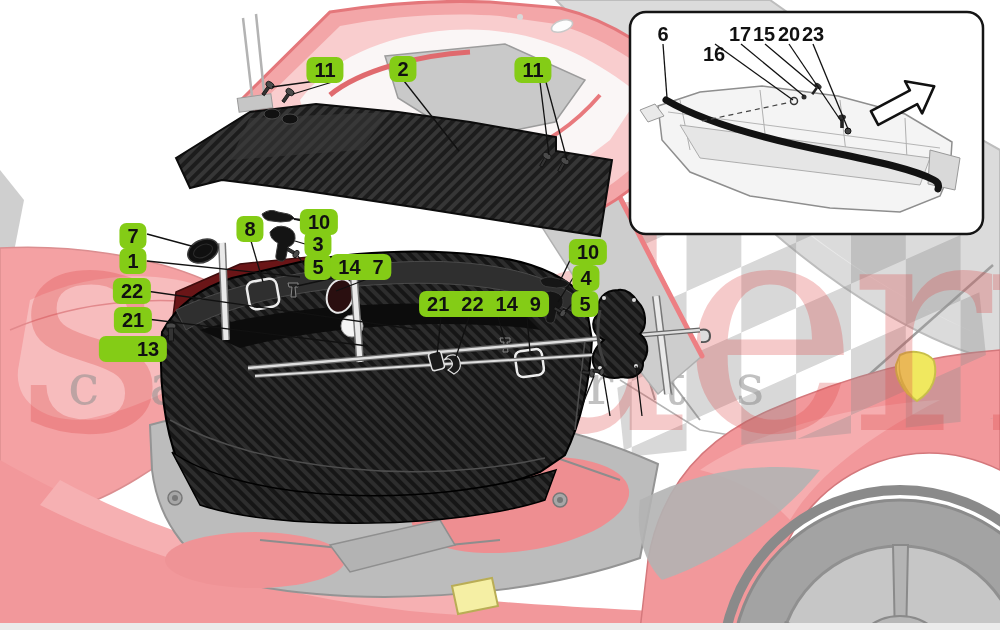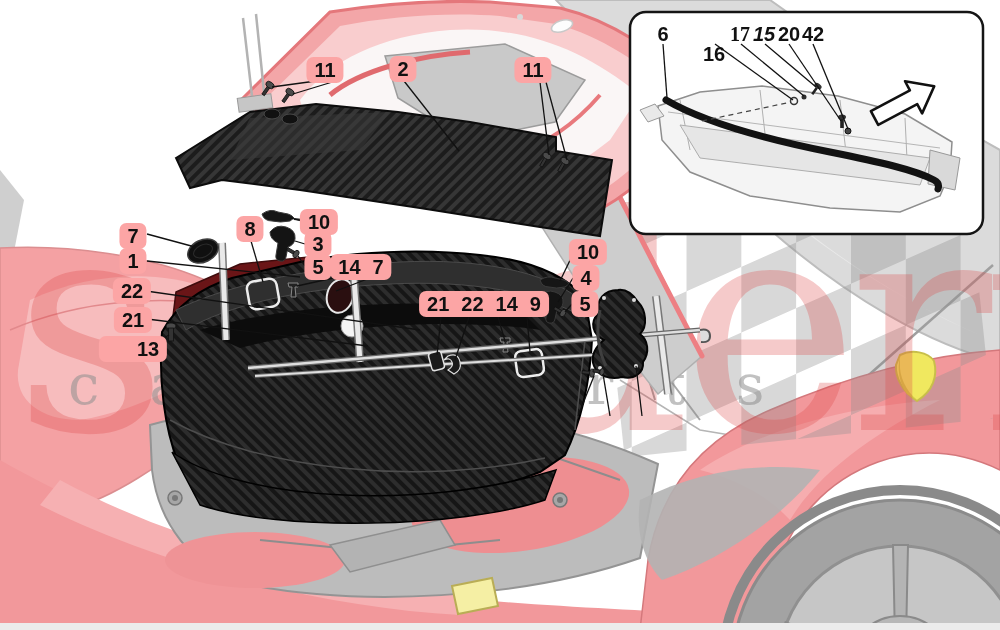--- a/index.html
+++ b/index.html
@@ -1,20 +1,20 @@
 <!DOCTYPE html>
 <html><head>
 <meta charset="utf-8">
 <style>
   html,body{margin:0;padding:0;background:#fff;}
   .stage{position:relative;width:1000px;height:630px;background:#ffffff;overflow:hidden;
          font-family:"Liberation Sans",sans-serif;}
   .stage svg{position:absolute;left:0;top:0;}
   #callout-layer,#inset-num-layer{position:absolute;left:0;top:0;width:1000px;height:630px;pointer-events:none;}
-  .callout{position:absolute;transform:translate(-50%,-50%);background:#fca5a5;border-radius:7px;
+  .callout{position:absolute;transform:translate(-50%,-50%);background:#84cc16;border-radius:7px;
            padding:1px 8px;display:flex;gap:12px;align-items:flex-end;pointer-events:auto;cursor:pointer;}
   .callout-num{font:bold 20px "Liberation Sans",sans-serif;color:#111;line-height:24px;}
   .inset-num{position:absolute;transform:translate(-50%,-50%);font:bold 20px "Liberation Sans",sans-serif;
              color:#111;pointer-events:auto;cursor:pointer;}
   .wm-main{font-family:"DejaVu Serif","Liberation Serif",serif;}
   .wm-sub{font-family:"DejaVu Serif","Liberation Serif",serif;}
 </style>
 </head>
 <body>
 
@@ -348,19 +348,19 @@
       <div class="callout" style="left: 586px; top: 278px;">
         <span class="callout-num">4</span>
       </div>
       <div class="callout" style="left: 585px; top: 304px;">
         <span class="callout-num">5</span>
       </div>
     </div>
 <div id="inset-num-layer">
       <span class="inset-num" style="left: 663px; top: 34px;">6</span>
       <span class="inset-num" style="left: 714px; top: 34px; margin-top: 20px;">16</span>
-      <span class="inset-num" style="left: 740px; top: 34px; font-family: Liberation Serif, serif;">17</span>
-      <span class="inset-num" style="left: 764px; top: 34px; font-style: italic;">15</span>
+      <span class="inset-num" style="left: 740px; top: 34px;">17</span>
+      <span class="inset-num" style="left: 764px; top: 34px;">15</span>
       <span class="inset-num" style="left: 789px; top: 34px;">20</span>
-      <span class="inset-num" style="left: 813px; top: 34px;">42</span>
+      <span class="inset-num" style="left: 813px; top: 34px;">23</span>
     </div>
 
 </div>
 
 </body></html>

